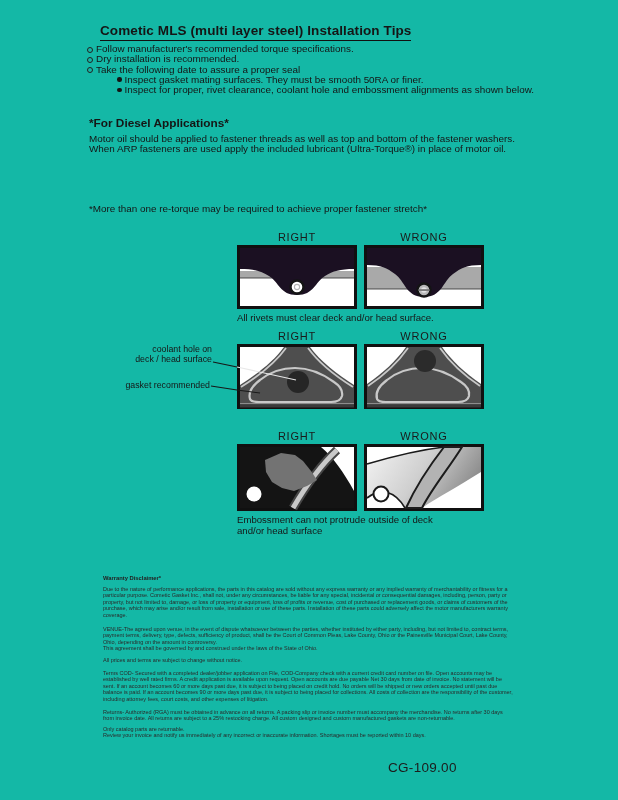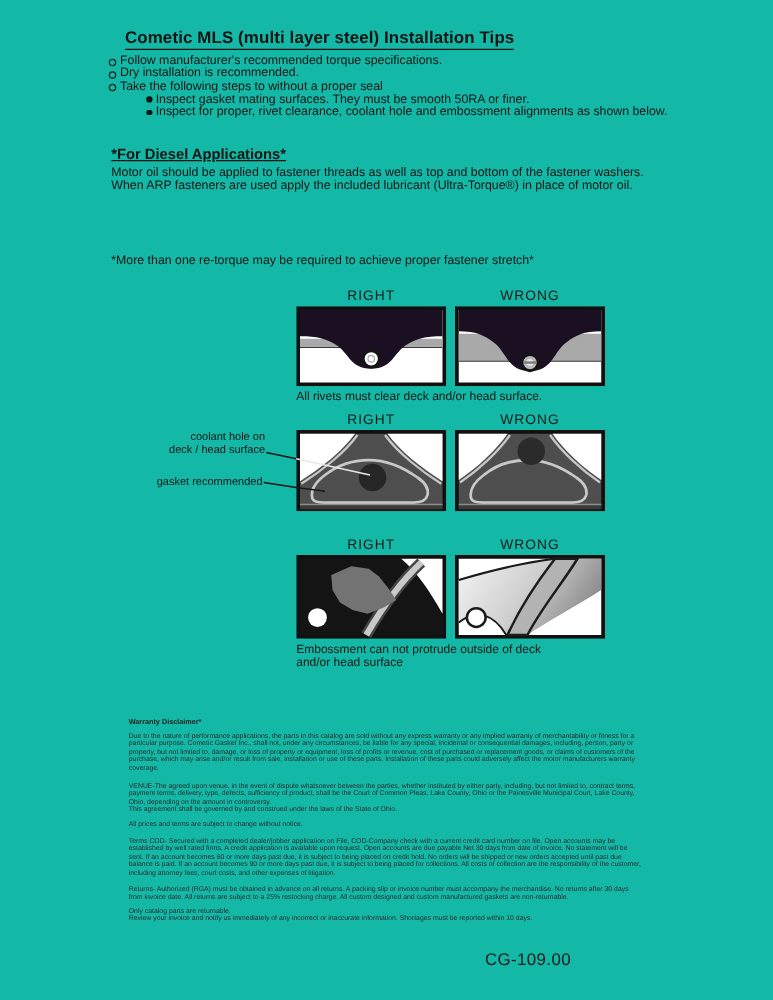--- a/index.html
+++ b/index.html
@@ -19,21 +19,21 @@
   .bullet-row{display:flex;align-items:flex-start;line-height:10.3px;font-size:9.9px;}
   .obullet{
     width:4px;height:4px;border:1px solid #222;border-radius:50%;
     display:inline-block;margin:2.5px 3px 0 0;flex:0 0 auto;
   }
   .fbullet{
     width:4.5px;height:4.5px;background:#151515;border-radius:50%;
     display:inline-block;margin:2.5px 3px 0 0;flex:0 0 auto;
   }
   .sub{margin-left:30px;}
-  .section-head{font-size:11.8px;font-weight:bold;text-decoration:underline;}
+  .section-head{font-size:11.8px;font-weight:bold;}
   .diag-label{
     font-size:11px;letter-spacing:.8px;text-align:center;width:120px;color:#1a1a1a;
   }
   .caption{font-size:9.6px;line-height:10.6px;color:#161616;}
   .annot{font-size:8.8px;line-height:10px;text-align:right;color:#161616;}
   .fineprint{font-size:5.5px;line-height:6.4px;color:#2a2a2a;width:412px;}
   .fp-head{font-size:5.8px;font-weight:bold;color:#222;}
   .pagenum{font-size:13.5px;color:#1c1c1c;letter-spacing:.3px;}
   svg{display:block;}
 </style>
@@ -50,21 +50,21 @@
     <div class="bullet-row">
       <span class="obullet"></span>
       <span>Follow manufacturer's recommended torque specifications.</span>
     </div>
     <div class="bullet-row">
       <span class="obullet"></span>
       <span>Dry installation is recommended.</span>
     </div>
     <div class="bullet-row">
       <span class="obullet"></span>
-      <span>Take the following steps to without a proper seal</span>
+      <span>Take the following date to assure a proper seal</span>
     </div>
     <div class="bullet-row sub">
       <span class="fbullet"></span>
       <span>Inspect gasket mating surfaces.  They must be smooth 50RA or finer.</span>
     </div>
     <div class="bullet-row sub">
       <span class="fbullet"></span>
       <span>Inspect for proper, rivet clearance, coolant hole and embossment alignments as shown below.</span>
     </div>
   </div>

